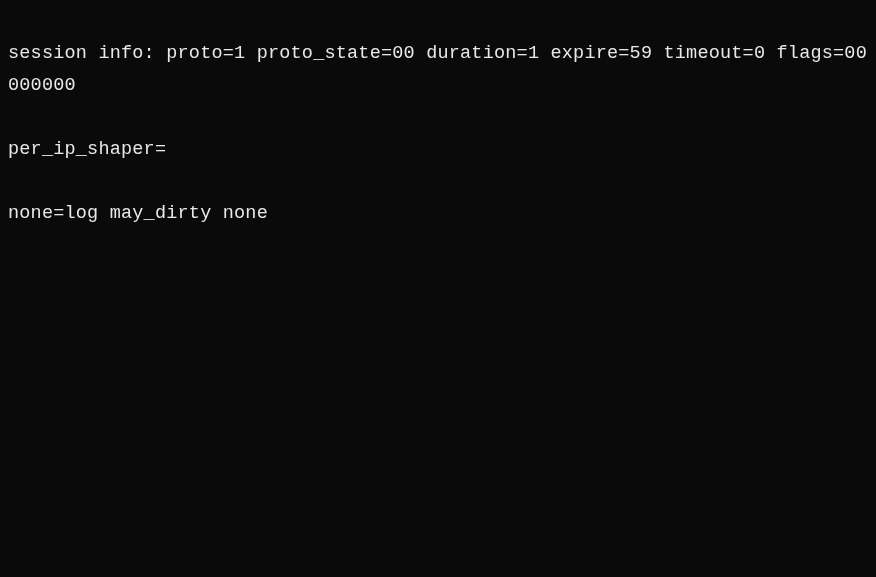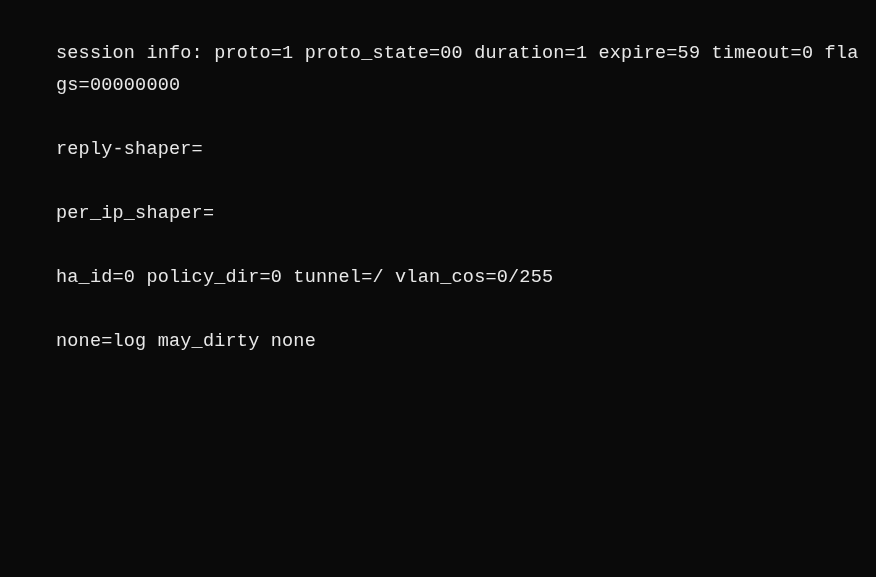--- a/index.html
+++ b/index.html
@@ -15,31 +15,28 @@
     overflow: hidden;
   }
   .terminal {
     padding: 6px 8px 0 8px;
     white-space: pre-wrap;
     word-break: break-all;
     letter-spacing: 0.2px;
   }
   .line {
     display: block;
-    margin-left: 48px;
   }
 </style>
 </head>
 <body>
 
 <div class="terminal">
 <span class="line">session info: proto=1 proto_state=00 duration=1 expire=59 timeout=0 flags=00000000</span>
-<span class="line">reply-shaper=</span>
 <span class="line">per_ip_shaper=</span>
-<span class="line">ha_id=0 policy_dir=0 tunnel=/ vlan_cos=0/255</span>
 <span class="line">none=log may_dirty none</span>
 
 
 
 
 
 
 
 </div>
 

